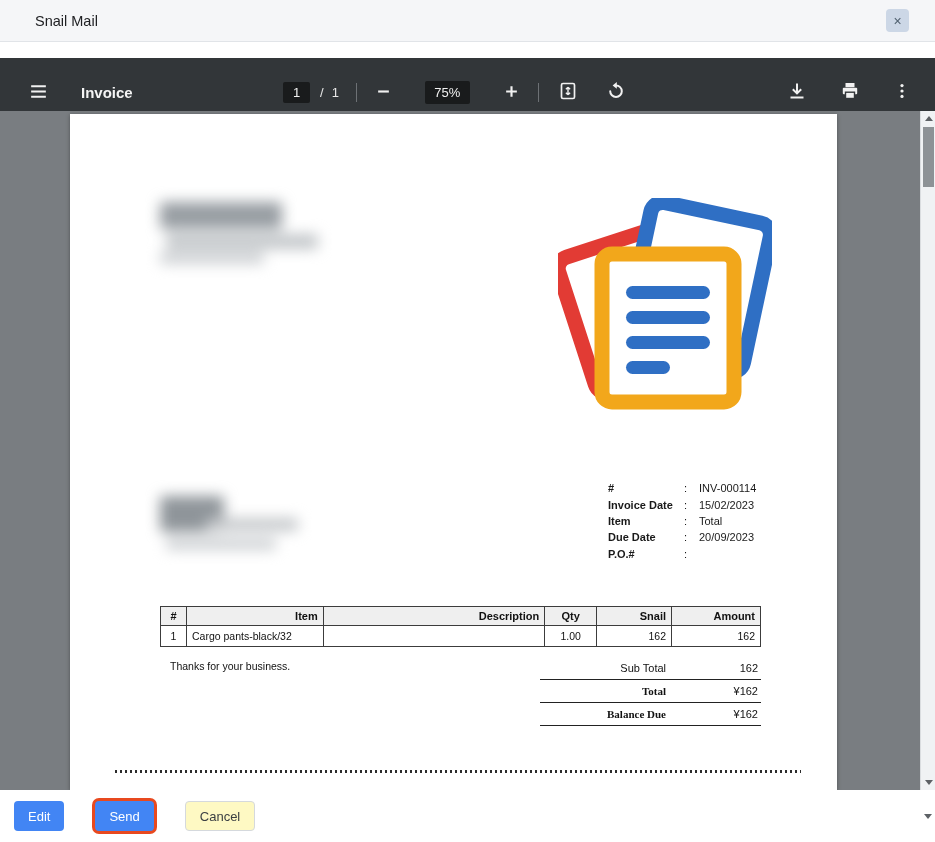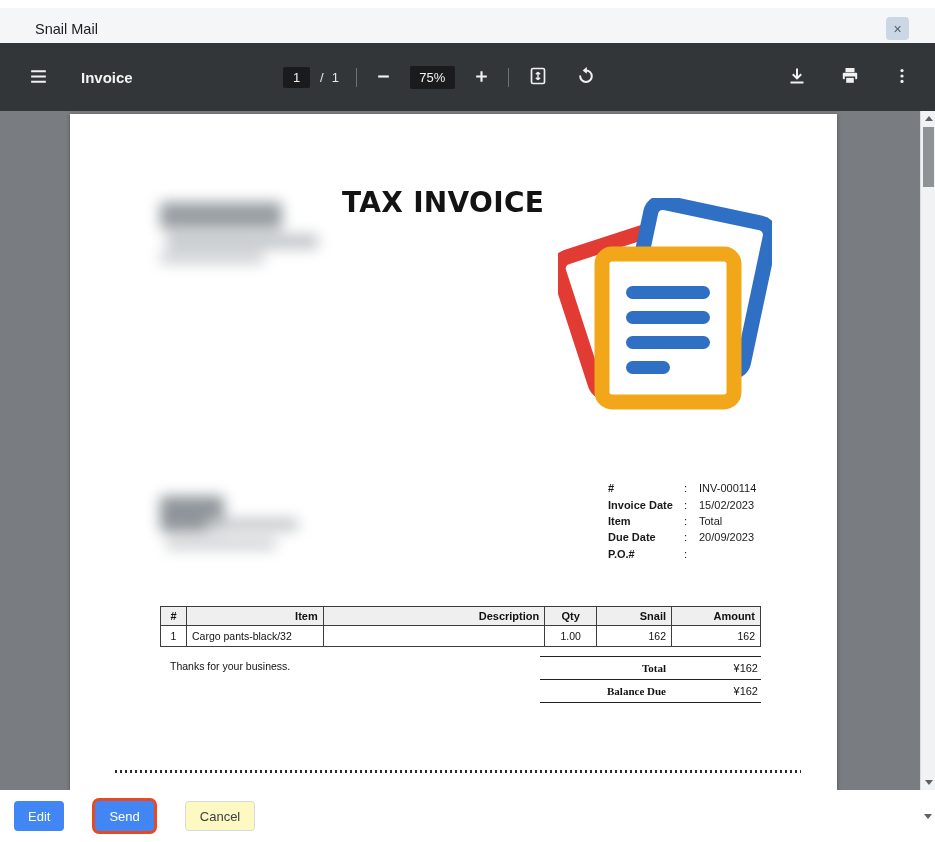--- a/index.html
+++ b/index.html
@@ -4,51 +4,51 @@
 <style>
   * { margin:0; padding:0; box-sizing:border-box; }
   html,body { width:935px; height:842px; }
   body {
     font-family:"Liberation Sans", sans-serif;
     position:relative; background:#ffffff; overflow:hidden; color:#202124;
   }
 
   
   .titlebar {
-    position:absolute; top:8px; left:0; width:935px; height:42px;
+    position:absolute; top:0; left:0; width:935px; height:42px;
     background:#f5f6f8; border-bottom:1px solid #e1e4e8;
     display:flex; align-items:center;
   }
   .titlebar-title { margin-left:35px; font-size:14.5px; color:#202124; }
   .close-btn {
     position:absolute; right:26px; top:9px; width:23px; height:23px;
     border:none; border-radius:4px; background:#ccd7e6; color:#50616f;
     font-size:14px; line-height:1; cursor:pointer;
     display:flex; align-items:center; justify-content:center;
   }
 
   
   .pdf-toolbar {
-    position:absolute; top:43px; left:0; width:935px; height:69px;
+    position:absolute; top:58px; left:0; width:935px; height:69px;
     background:#323639; color:#f1f1f1;
   }
   .tb-left { position:absolute; left:26px; top:0; height:69px; display:flex; align-items:center; gap:30px; }
   .tb-title { font-size:15px; font-weight:bold; color:#f4f4f4; }
   .tb-center { position:absolute; left:283px; top:0; height:69px; display:flex; align-items:center; }
   .tb-right { position:absolute; right:22px; top:0; height:69px; display:flex; align-items:center; gap:29px; }
   .tb-btn { background:transparent; border:none; cursor:pointer; display:flex; align-items:center; justify-content:center; padding:2px; }
   .dark-box {
     background:#191b1c; color:#f1f1f1; border-radius:2px;
     display:flex; align-items:center; justify-content:center; font-size:13px;
   }
   .page-box { width:27px; height:21px; }
   .zoom-box { width:45px; height:23px; }
   .page-sep { margin:0 8px 0 10px; font-size:13px; color:#e8e8e8; }
   .page-total { font-size:13px; color:#e8e8e8; }
-  .tb-divider { width:1px; height:19px; background:#6d7175; margin:0 17px; } .mgl17 { margin-left:17px; } .mgl24 { margin-left:24px; }
+  .tb-divider { width:1px; height:19px; background:#6d7175; margin:0 17px; } .mgl17 { margin-left:32px; } .mgl24 { margin-left:24px; }
 
   
   .viewer {
     position:absolute; top:111px; left:0; width:935px; height:679px;
     background:#797d81;
   }
   .pdf-page {
     position:absolute; left:70px; top:3px; width:767px; height:676px;
     background:#ffffff; box-shadow:0 1px 4px rgba(0,0,0,0.35); overflow:hidden;
   }
@@ -225,21 +225,20 @@
 
 <div class="viewer">
   <div class="pdf-page">
 
     <div class="blur-block blur1">
       <div class="b1a"></div>
         <div class="b1b"></div>
         <div class="b1c"></div>
     </div>
 
-    <div class="inv-heading">TAX INVOICE</div>
 
     <div class="inv-logo">
       <svg width="214" height="216" viewBox="0 0 214 216">
         <g transform="rotate(-18 72 112)">
           <rect x="16" y="42" width="112" height="142" rx="12" fill="#ffffff" stroke="#e23b34" stroke-width="15"></rect>
         </g>
         <g transform="rotate(12 142 100)">
           <rect x="76" y="14" width="122" height="152" rx="12" fill="#ffffff" stroke="#2f6fc4" stroke-width="15"></rect>
         </g>
         <rect x="44" y="56" width="132" height="148" rx="10" fill="#ffffff" stroke="#f2a71b" stroke-width="15"></rect>
@@ -311,20 +310,24 @@
           <td class="al-c">1.00</td>
           <td class="al-r">162</td>
           <td class="al-r">162</td>
         </tr>
       </tbody>
     </table>
 
     <div class="inv-note">Thanks for your business.</div>
 
     <div class="totals">
+      <div class="total-row">
+        <span class="total-label">Sub Total</span>
+        <span class="total-value">162</span>
+      </div>
       <div class="total-row rule">
         <span class="total-label bold">Total</span>
         <span class="total-value">¥162</span>
       </div>
       <div class="total-row rule">
         <span class="total-label bold">Balance Due</span>
         <span class="total-value">¥162</span>
       </div>
     </div>
 

